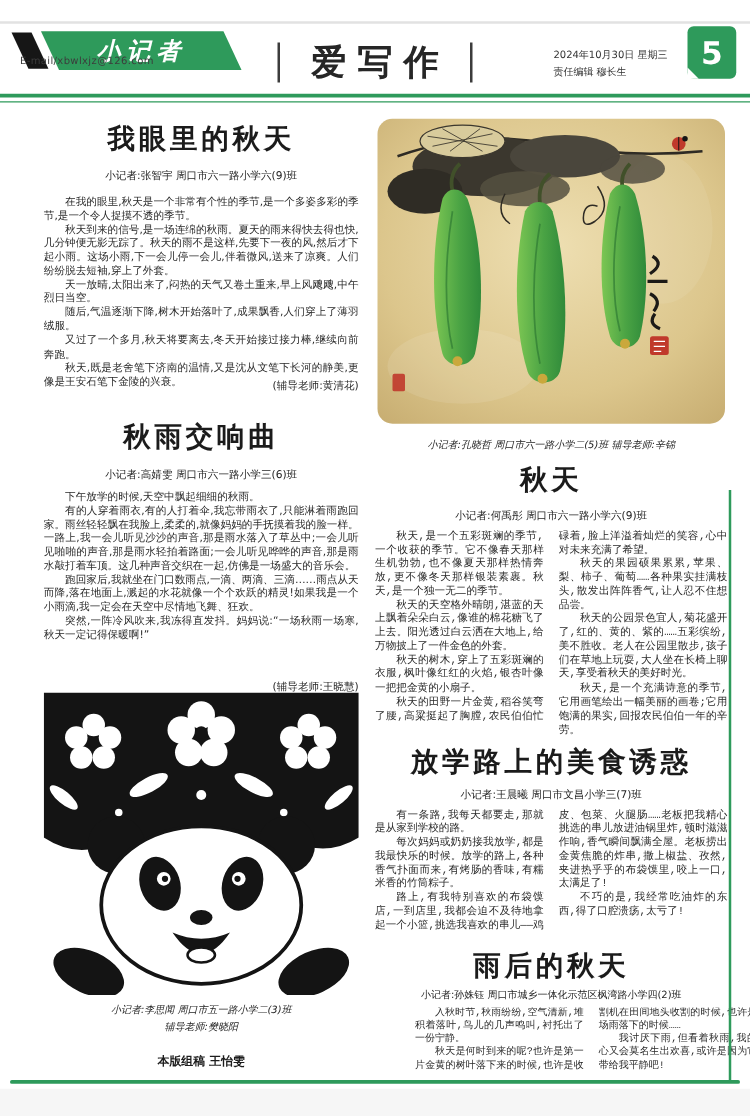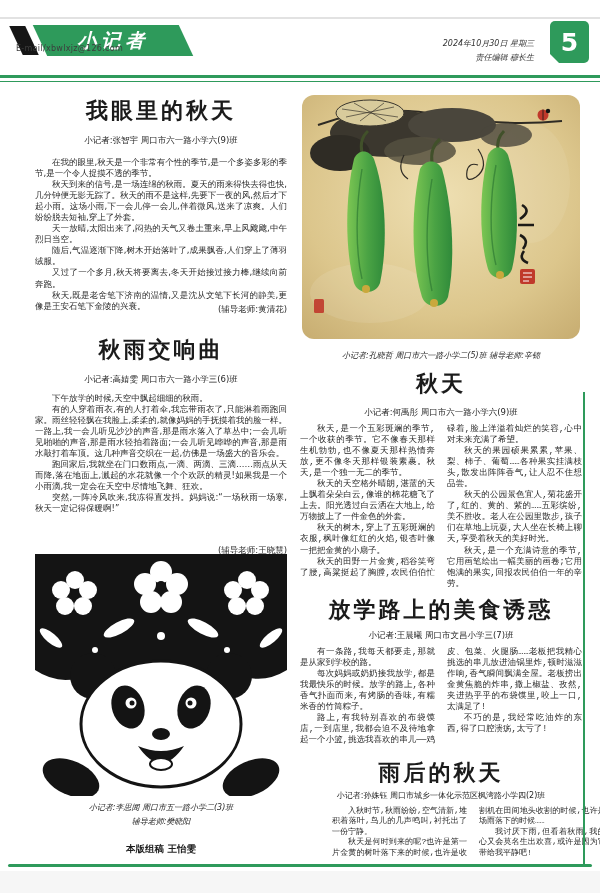--- a/index.html
+++ b/index.html
@@ -10,21 +10,21 @@
   
   .logo-wrap{position:absolute;left:14px;top:25px;width:200px;height:32px;}
   .logo-stripe{position:absolute;left:2px;top:1px;width:16px;height:29px;background:#161616;transform:skewX(25deg);}
   .logo-box{position:absolute;left:26px;top:0;width:146px;height:31px;background:var(--green);transform:skewX(25deg);
             display:flex;align-items:center;justify-content:center;}
   .logo-text{transform:skewX(-25deg);font-style:italic;font-weight:bold;font-size:19px;color:#fff;letter-spacing:5px;}
   .email{position:absolute;left:16px;top:44px;font-size:8px;color:#3c3c3c;letter-spacing:.3px;}
   .section-title{position:absolute;left:180px;width:240px;top:31px;display:flex;align-items:center;justify-content:center;gap:16px;}
   .section-bar{width:2px;height:32px;background:#3c3c3c;}
   .section-label{font-size:28px;font-weight:700;color:#262626;letter-spacing:9px;text-indent:9px;white-space:nowrap;}
-  .dateblock{position:absolute;right:66px;top:37px;text-align:right;font-size:8px;line-height:1.8;color:#333;font-style:italic;}
+  .dateblock{position:absolute;right:66px;top:37px;font-size:8px;line-height:1.8;color:#333;}
   .pagenum{position:absolute;right:11px;top:21px;width:39px;height:42px;background:var(--green);color:#fff;
            font-size:25px;font-weight:700;display:flex;align-items:center;justify-content:center;border-radius:5px;}
   .pagenum::after{content:"";position:absolute;left:0;bottom:0;width:0;height:0;
            border-left:9px solid #fff;border-top:9px solid transparent;}
   .rule-thick{position:absolute;top:75px;left:0;width:600px;height:3px;background:var(--green);}
   .rule-thin{position:absolute;top:81px;left:0;width:600px;height:1px;background:var(--green);}
 
   
   .article-title{position:absolute;text-align:center;font-weight:700;color:#1b1b1b;letter-spacing:3px;font-size:22px;white-space:nowrap;}
   .byline{position:absolute;text-align:center;font-size:8.5px;color:#1f1f1f;white-space:nowrap;overflow:hidden;}
@@ -51,20 +51,25 @@
   <div class="top-edge"></div>
 
   <div class="logo-wrap">
     <div class="logo-stripe"></div>
     <div class="logo-box">
       <span class="logo-text">小记者</span>
     </div>
   </div>
   <div class="email">E-mail/xbwlxjz@126.com</div>
 
+  <div class="section-title">
+    <span class="section-bar"></span>
+    <span class="section-label">爱写作</span>
+    <span class="section-bar"></span>
+  </div>
 
   <div class="dateblock">
     <div>2024年10月30日 星期三</div>
     <div>责任编辑 穆长生</div>
   </div>
   <div class="pagenum">5</div>
 
   <div class="rule-thick"></div>
   <div class="rule-thin"></div>
 

